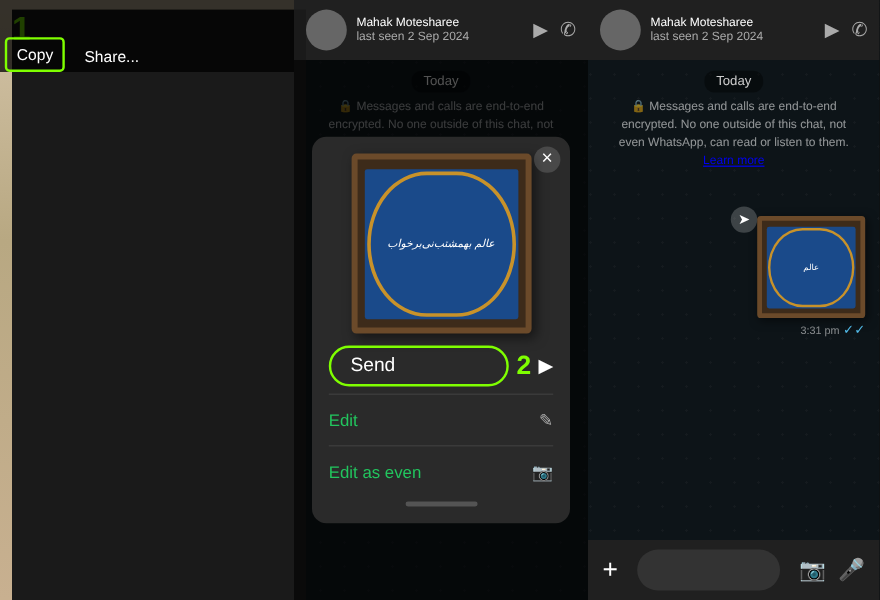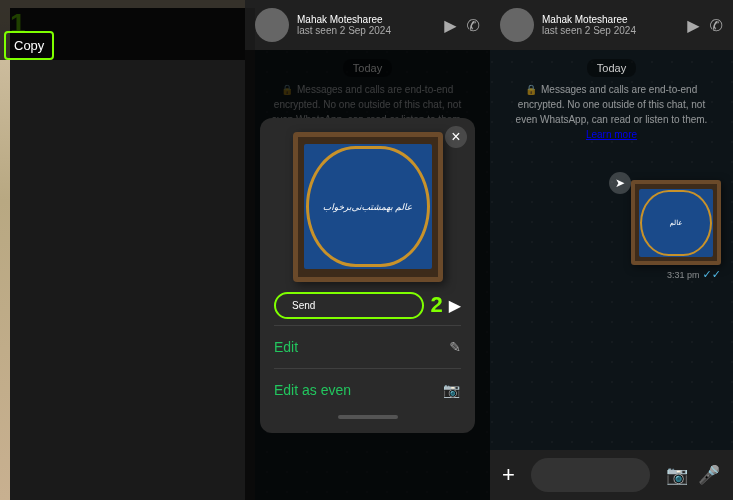--- a/index.html
+++ b/index.html
@@ -259,21 +259,21 @@
       display: flex;
       align-items: center;
       margin-bottom: 2px;
     }
     .sticker-send-btn {
       flex: 1;
       background: transparent;
       border: 2px solid #7fff00;
       border-radius: 20px;
       color: white;
-      font-size: 10px;
+      font-size: 16px;
       padding: 6px 16px;
       cursor: pointer;
       text-align: left;
     }
     .step2-label {
       color: #7fff00;
       font-size: 22px;
       font-weight: bold;
       margin-left: 6px;
       margin-right: 6px;
@@ -457,20 +457,21 @@
     <div class="artwork-frame-left">
       <div class="artwork-inner-left">
         <div class="artwork-corners"></div>
         <span class="artwork-text-left">عالم
 بهمشتب‌نی‌بر‌خواب</span>
       </div>
     </div>
   </div>
   <div class="left-toolbar">
     <div class="toolbar-btn copy-btn">Copy</div>
+    <div class="toolbar-btn">Share...</div>
   </div>
   <div class="left-panel" style="position:absolute;top:8px;left:10px;z-index:15;pointer-events:none;">
     <span style="color:#7fff00;font-size:28px;font-weight:bold;">1</span>
   </div>
 </div>
 
 <div class="middle-panel">
   <div class="chat-header-mid">
     <div class="header-avatar"></div>
     <div class="header-info">

